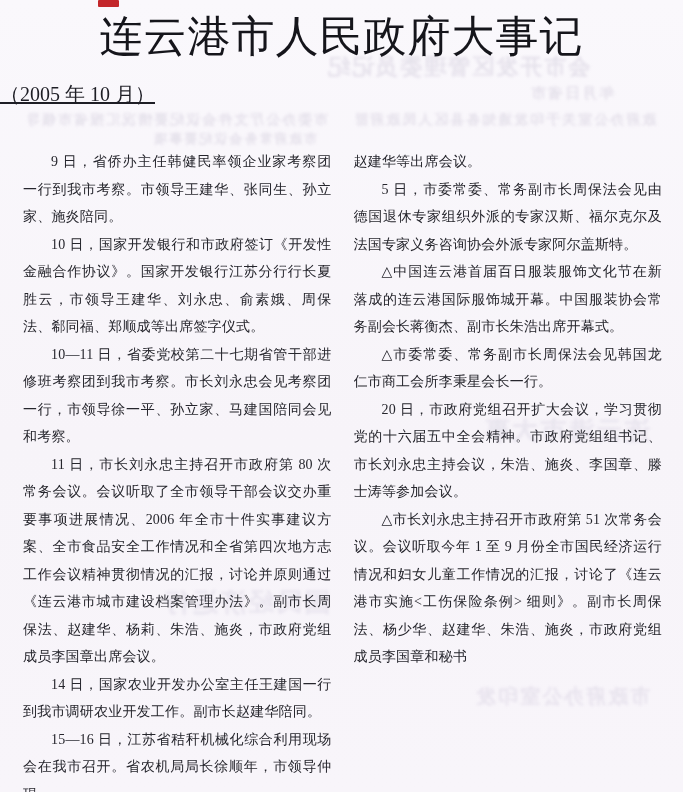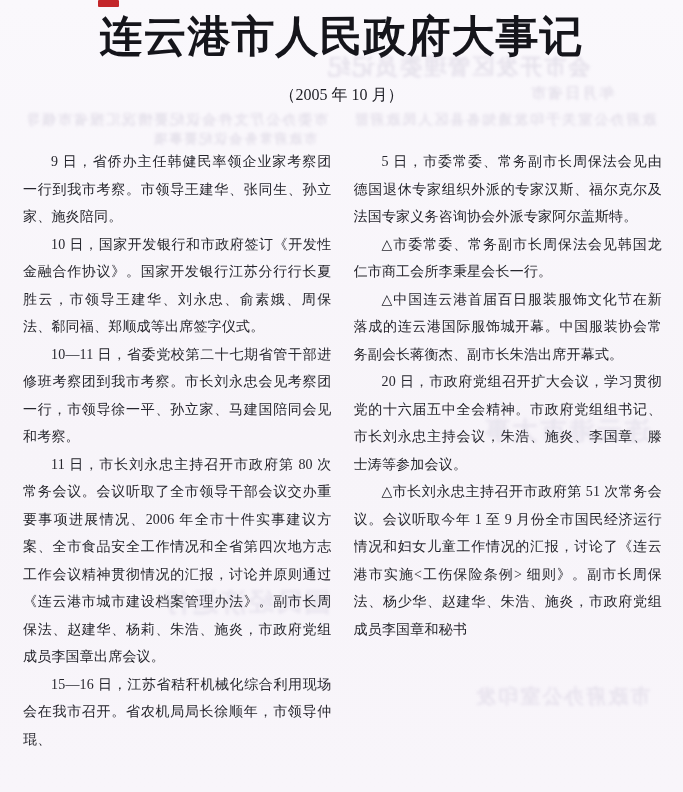--- a/index.html
+++ b/index.html
@@ -11,26 +11,26 @@
   .page{
     position:relative;width:683px;height:792px;overflow:hidden;
     background:linear-gradient(180deg,#faf8fc 0%,#f7f4f9 55%,#f8f5fa 100%);
   }
   .red-mark{
     position:absolute;top:0;left:98px;width:21px;height:7px;
     background:#c3272b;border-radius:1px;
   }
   .doc-title{
     margin:12px 0 0 0;padding:0;text-align:center;
-    font-size:43px;line-height:50px;font-weight:700;
+    font-size:43px;line-height:50px;font-weight:400;
     letter-spacing:1px;color:#15151b;
   }
   .doc-subtitle{
-    margin-top:23px;text-align:center;
-    font-size:16px;line-height:19px;color:#1e1e25;
+    margin-top:23px;
+    font-size:20px;line-height:19px;color:#1e1e25;text-decoration:underline;
   }
   .columns{
     position:absolute;top:148px;left:23px;right:21px;bottom:0;
     display:flex;gap:22px;overflow:hidden;
   }
   .col{flex:1 1 0;overflow:hidden;}
   .para{
     margin:0;padding:0;
     font-size:14px;line-height:27.5px;letter-spacing:.2px;
     color:#26262d;
@@ -73,24 +73,26 @@
   <h1 class="doc-title">连云港市人民政府大事记</h1>
 
   <div class="doc-subtitle">（2005 年 10 月）</div>
 
   <div class="columns">
     <div class="col" id="col-left">
         <p class="para">9 日，省侨办主任韩健民率领企业家考察团一行到我市考察。市领导王建华、张同生、孙立家、施炎陪同。</p>
         <p class="para">10 日，国家开发银行和市政府签订《开发性金融合作协议》。国家开发银行江苏分行行长夏胜云，市领导王建华、刘永忠、俞素娥、周保法、郗同福、郑顺成等出席签字仪式。</p>
         <p class="para">10—11 日，省委党校第二十七期省管干部进修班考察团到我市考察。市长刘永忠会见考察团一行，市领导徐一平、孙立家、马建国陪同会见和考察。</p>
         <p class="para">11 日，市长刘永忠主持召开市政府第 80 次常务会议。会议听取了全市领导干部会议交办重要事项进展情况、2006 年全市十件实事建议方案、全市食品安全工作情况和全省第四次地方志工作会议精神贯彻情况的汇报，讨论并原则通过《连云港市城市建设档案管理办法》。副市长周保法、赵建华、杨莉、朱浩、施炎，市政府党组成员李国章出席会议。</p>
+        <p class="para">14 日，国家农业开发办公室主任王建国一行到我市调研农业开发工作。副市长赵建华陪同。</p>
         <p class="para">15—16 日，江苏省秸秆机械化综合利用现场会在我市召开。省农机局局长徐顺年，市领导仲琨、</p>
       </div>
     <div class="col" id="col-right">
+        <p class="para cont">赵建华等出席会议。</p>
         <p class="para">5 日，市委常委、常务副市长周保法会见由德国退休专家组织外派的专家汉斯、福尔克尔及法国专家义务咨询协会外派专家阿尔盖斯特。</p>
+        <p class="para">△中国连云港首届百日服装服饰文化节在新落成的连云港国际服饰城开幕。中国服装协会常务副会长蒋衡杰、副市长朱浩出席开幕式。</p>
         <p class="para">△市委常委、常务副市长周保法会见韩国龙仁市商工会所李秉星会长一行。</p>
-        <p class="para">△中国连云港首届百日服装服饰文化节在新落成的连云港国际服饰城开幕。中国服装协会常务副会长蒋衡杰、副市长朱浩出席开幕式。</p>
         <p class="para">20 日，市政府党组召开扩大会议，学习贯彻党的十六届五中全会精神。市政府党组组书记、市长刘永忠主持会议，朱浩、施炎、李国章、滕士涛等参加会议。</p>
         <p class="para">△市长刘永忠主持召开市政府第 51 次常务会议。会议听取今年 1 至 9 月份全市国民经济运行情况和妇女儿童工作情况的汇报，讨论了《连云港市实施&lt;工伤保险条例&gt; 细则》。副市长周保法、杨少华、赵建华、朱浩、施炎，市政府党组成员李国章和秘书</p>
       </div>
   </div>
 
 </div>
 
 </body></html>

